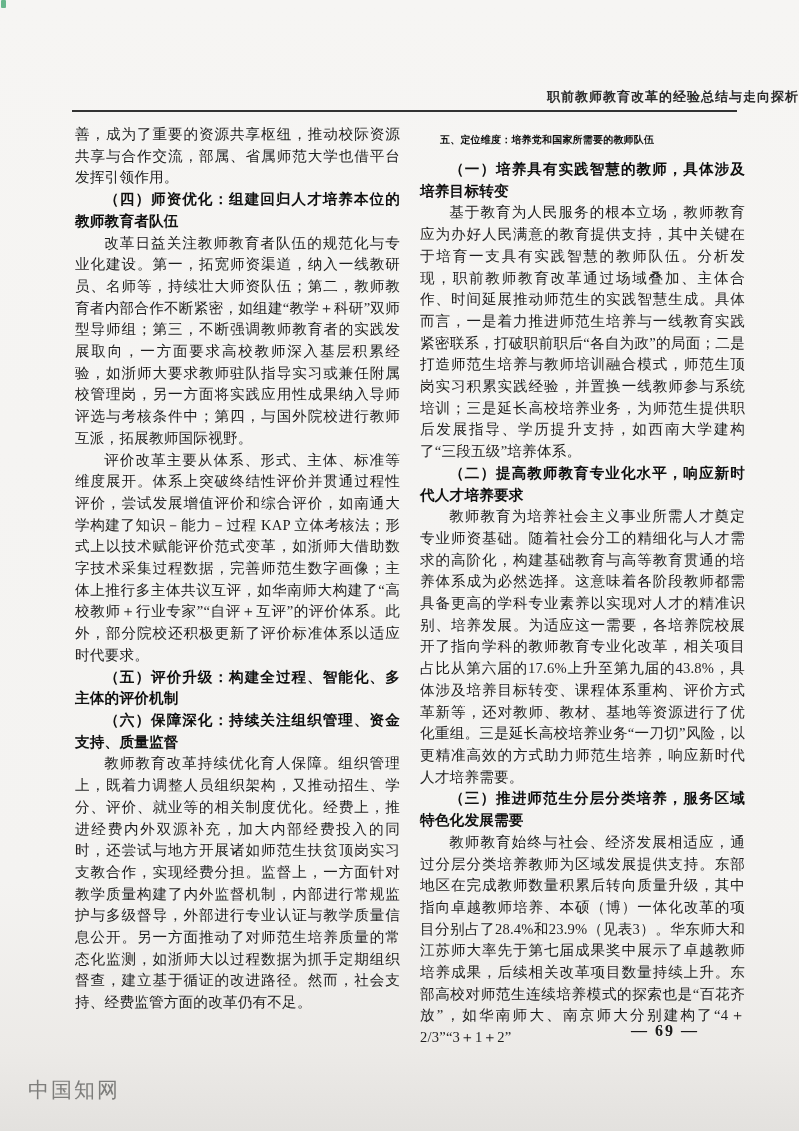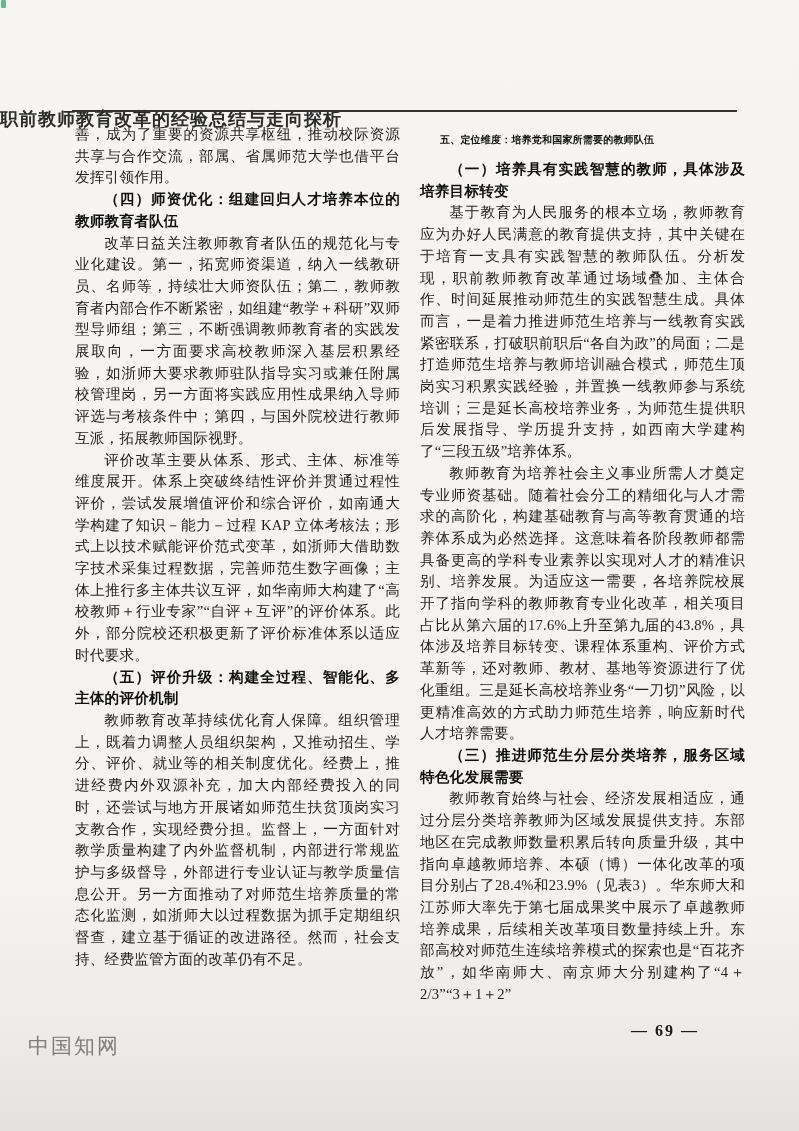--- a/index.html
+++ b/index.html
@@ -16,23 +16,23 @@
       linear-gradient(180deg,#f6f5f3 0%,#f4f3f1 78%,#eceae7 93%,#e3e1de 100%),
       #f4f3f1;
     color:#222;
   }
   .scan-artifact{
     position:absolute;left:1px;top:0;width:5px;height:8px;
     background:#3aa06a;opacity:.75;border-radius:1px;
   }
   .running-head{
     position:absolute;top:88px;left:0;width:100%;
-    text-align:left;
+    text-align:right;
     font-family:"Liberation Sans","DejaVu Sans",sans-serif;
-    font-weight:700;font-size:18px;color:#2b2b2b;letter-spacing:1px;margin-top:19px;
+    font-weight:700;font-size:13px;color:#2b2b2b;letter-spacing:1px;
   }
   .head-rule{
     position:absolute;top:110px;left:72px;width:665px;height:2px;
     background:#333;
   }
   .columns{
     position:absolute;top:124px;left:75px;
     display:flex;gap:20px;
   }
   .column{width:325px;}
@@ -54,21 +54,21 @@
     font-size:10px;line-height:28px;
     text-indent:2em;
     margin:2px 0 5px 0;
   }
   .page-number{
     position:absolute;top:1022px;right:100px;
     font-weight:700;font-size:16px;color:#1a1a1a;
     letter-spacing:2px;
   }
   .watermark{
-    position:absolute;left:28px;top:1032px;
+    position:absolute;left:28px;top:1076px;
     display:flex;align-items:baseline;gap:17px;
   }
   .wm-brand{
     font-family:"Liberation Sans","DejaVu Sans",sans-serif;
     font-size:21px;color:#7d7d7b;letter-spacing:2px;
   }
   .wm-url{
     font-family:"Liberation Mono","DejaVu Sans Mono",monospace;
     font-size:16px;color:#5f5f5d;letter-spacing:1px;
   }
@@ -82,26 +82,28 @@
   <div class="running-head">职前教师教育改革的经验总结与走向探析</div>
   <div class="head-rule"></div>
 
   <div class="columns">
     <div class="column" id="col-left">
         <p class="blk paragraph">善，成为了重要的资源共享枢纽，推动校际资源共享与合作交流，部属、省属师范大学也借平台发挥引领作用。</p>
         <p class="blk heading indent">（四）师资优化：组建回归人才培养本位的教师教育者队伍</p>
         <p class="blk paragraph indent">改革日益关注教师教育者队伍的规范化与专业化建设。第一，拓宽师资渠道，纳入一线教研员、名师等，持续壮大师资队伍；第二，教师教育者内部合作不断紧密，如组建“教学＋科研”双师型导师组；第三，不断强调教师教育者的实践发展取向，一方面要求高校教师深入基层积累经验，如浙师大要求教师驻队指导实习或兼任附属校管理岗，另一方面将实践应用性成果纳入导师评选与考核条件中；第四，与国外院校进行教师互派，拓展教师国际视野。</p>
         <p class="blk paragraph indent">评价改革主要从体系、形式、主体、标准等维度展开。体系上突破终结性评价并贯通过程性评价，尝试发展增值评价和综合评价，如南通大学构建了知识－能力－过程 KAP 立体考核法；形式上以技术赋能评价范式变革，如浙师大借助数字技术采集过程数据，完善师范生数字画像；主体上推行多主体共议互评，如华南师大构建了“高校教师＋行业专家”“自评＋互评”的评价体系。此外，部分院校还积极更新了评价标准体系以适应时代要求。</p>
         <p class="blk heading indent">（五）评价升级：构建全过程、智能化、多主体的评价机制</p>
+        <p class="blk heading indent">（六）保障深化：持续关注组织管理、资金支持、质量监督</p>
         <p class="blk paragraph indent">教师教育改革持续优化育人保障。组织管理上，既着力调整人员组织架构，又推动招生、学分、评价、就业等的相关制度优化。经费上，推进经费内外双源补充，加大内部经费投入的同时，还尝试与地方开展诸如师范生扶贫顶岗实习支教合作，实现经费分担。监督上，一方面针对教学质量构建了内外监督机制，内部进行常规监护与多级督导，外部进行专业认证与教学质量信息公开。另一方面推动了对师范生培养质量的常态化监测，如浙师大以过程数据为抓手定期组织督查，建立基于循证的改进路径。然而，社会支持、经费监管方面的改革仍有不足。</p>
       </div>
     <div class="column" id="col-right">
         <p class="blk section-heading indent">五、定位维度：培养党和国家所需要的教师队伍</p>
         <p class="blk heading indent">（一）培养具有实践智慧的教师，具体涉及培养目标转变</p>
         <p class="blk paragraph indent">基于教育为人民服务的根本立场，教师教育应为办好人民满意的教育提供支持，其中关键在于培育一支具有实践智慧的教师队伍。分析发现，职前教师教育改革通过场域叠加、主体合作、时间延展推动师范生的实践智慧生成。具体而言，一是着力推进师范生培养与一线教育实践紧密联系，打破职前职后“各自为政”的局面；二是打造师范生培养与教师培训融合模式，师范生顶岗实习积累实践经验，并置换一线教师参与系统培训；三是延长高校培养业务，为师范生提供职后发展指导、学历提升支持，如西南大学建构了“三段五级”培养体系。</p>
+        <p class="blk heading indent">（二）提高教师教育专业化水平，响应新时代人才培养要求</p>
         <p class="blk paragraph indent">教师教育为培养社会主义事业所需人才奠定专业师资基础。随着社会分工的精细化与人才需求的高阶化，构建基础教育与高等教育贯通的培养体系成为必然选择。这意味着各阶段教师都需具备更高的学科专业素养以实现对人才的精准识别、培养发展。为适应这一需要，各培养院校展开了指向学科的教师教育专业化改革，相关项目占比从第六届的17.6%上升至第九届的43.8%，具体涉及培养目标转变、课程体系重构、评价方式革新等，还对教师、教材、基地等资源进行了优化重组。三是延长高校培养业务“一刀切”风险，以更精准高效的方式助力师范生培养，响应新时代人才培养需要。</p>
         <p class="blk heading indent">（三）推进师范生分层分类培养，服务区域特色化发展需要</p>
         <p class="blk paragraph indent">教师教育始终与社会、经济发展相适应，通过分层分类培养教师为区域发展提供支持。东部地区在完成教师数量积累后转向质量升级，其中指向卓越教师培养、本硕（博）一体化改革的项目分别占了28.4%和23.9%（见表3）。华东师大和江苏师大率先于第七届成果奖中展示了卓越教师培养成果，后续相关改革项目数量持续上升。东部高校对师范生连续培养模式的探索也是“百花齐放”，如华南师大、南京师大分别建构了“4＋2/3”“3＋1＋2”</p>
       </div>
   </div>
 
   <div class="page-number">— 69 —</div>
 
   <div class="watermark">
     <span class="wm-brand">中国知网</span>

